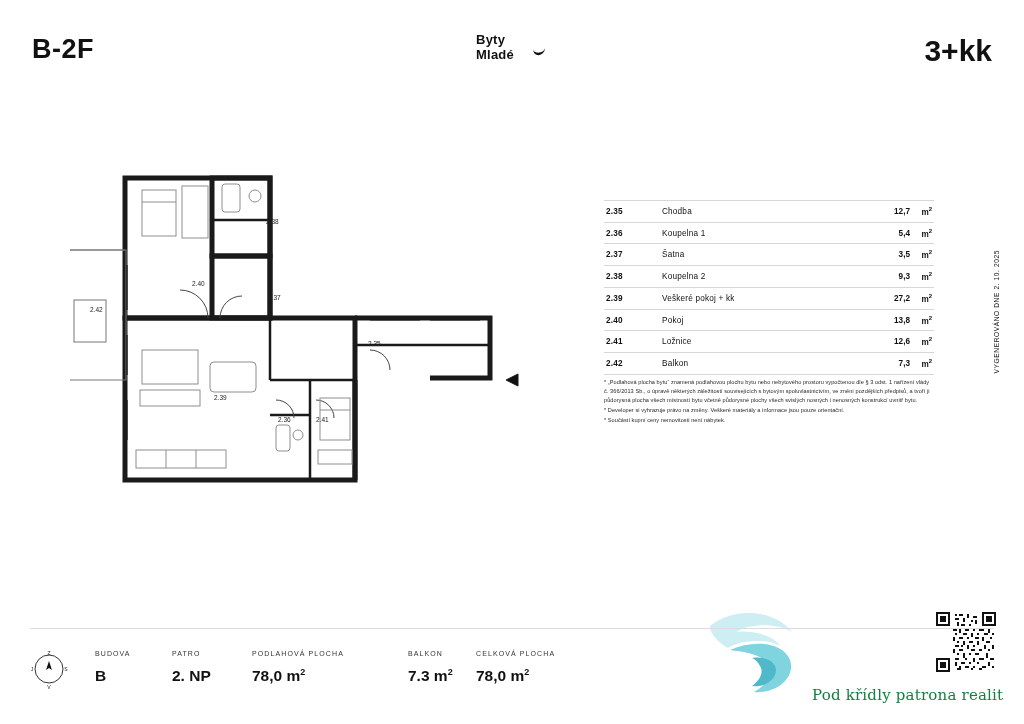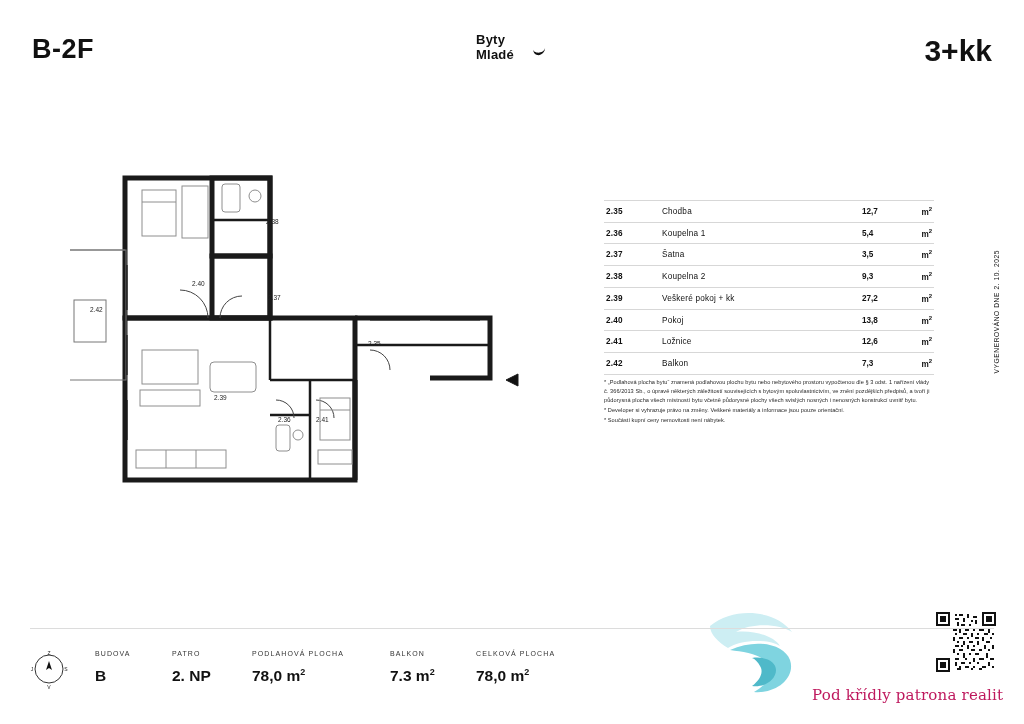--- a/index.html
+++ b/index.html
@@ -74,21 +74,21 @@
     font-size: 8.2px;
   }
   .room-table td {
     border-bottom: 1px solid #d7d7d7;
     padding: 5px 2px 5px 2px;
     vertical-align: middle;
   }
   .room-table tr:first-child td { border-top: 1px solid #d7d7d7; }
   .rt-code { width: 56px; font-weight: bold; letter-spacing: 0.2px; }
   .rt-name { font-weight: normal; letter-spacing: 0.2px; }
-  .rt-area { text-align: left; font-weight: bold; white-space: nowrap; padding-right: 0; }
+  .rt-area { text-align: right; font-weight: bold; white-space: nowrap; padding-right: 0; }
   .rt-unit { width: 22px; text-align: right; font-weight: bold; }
   .rt-unit sup { font-size: 6px; }
 
   
   .legal {
     position: absolute;
     left: 604px;
     top: 378px;
     width: 330px;
     font-size: 5.6px;
@@ -118,21 +118,21 @@
     top: 598px;
     width: 110px;
     height: 100px;
   }
   .tagline {
     position: absolute;
     left: 812px;
     top: 686px;
     font-family: "DejaVu Serif", serif;
     font-size: 15px;
-    color: #be185d;
+    color: #15803d;
     letter-spacing: 0.2px;
   }
 
   
   .qr {
     position: absolute;
     right: 28px;
     top: 612px;
     width: 60px;
     height: 60px;
@@ -171,21 +171,21 @@
   .fitem .fvalue {
     margin-top: 10px;
     font-size: 15.5px;
     font-weight: bold;
     white-space: nowrap;
   }
   .fitem .fvalue sup { font-size: 9px; }
   .f-budova { left: 95px; }
   .f-patro  { left: 172px; }
   .f-plocha { left: 252px; }
-  .f-balkon { left: 390px; }
+  .f-balkon { left: 408px; }
   .f-celkova{ left: 476px; }
   .f-cena   { left: 589px; }
 </style>
 </head>
 <body>
 
 <div class="header">
   <div class="unit-code">B-2F</div>
 
   <div class="brand">

